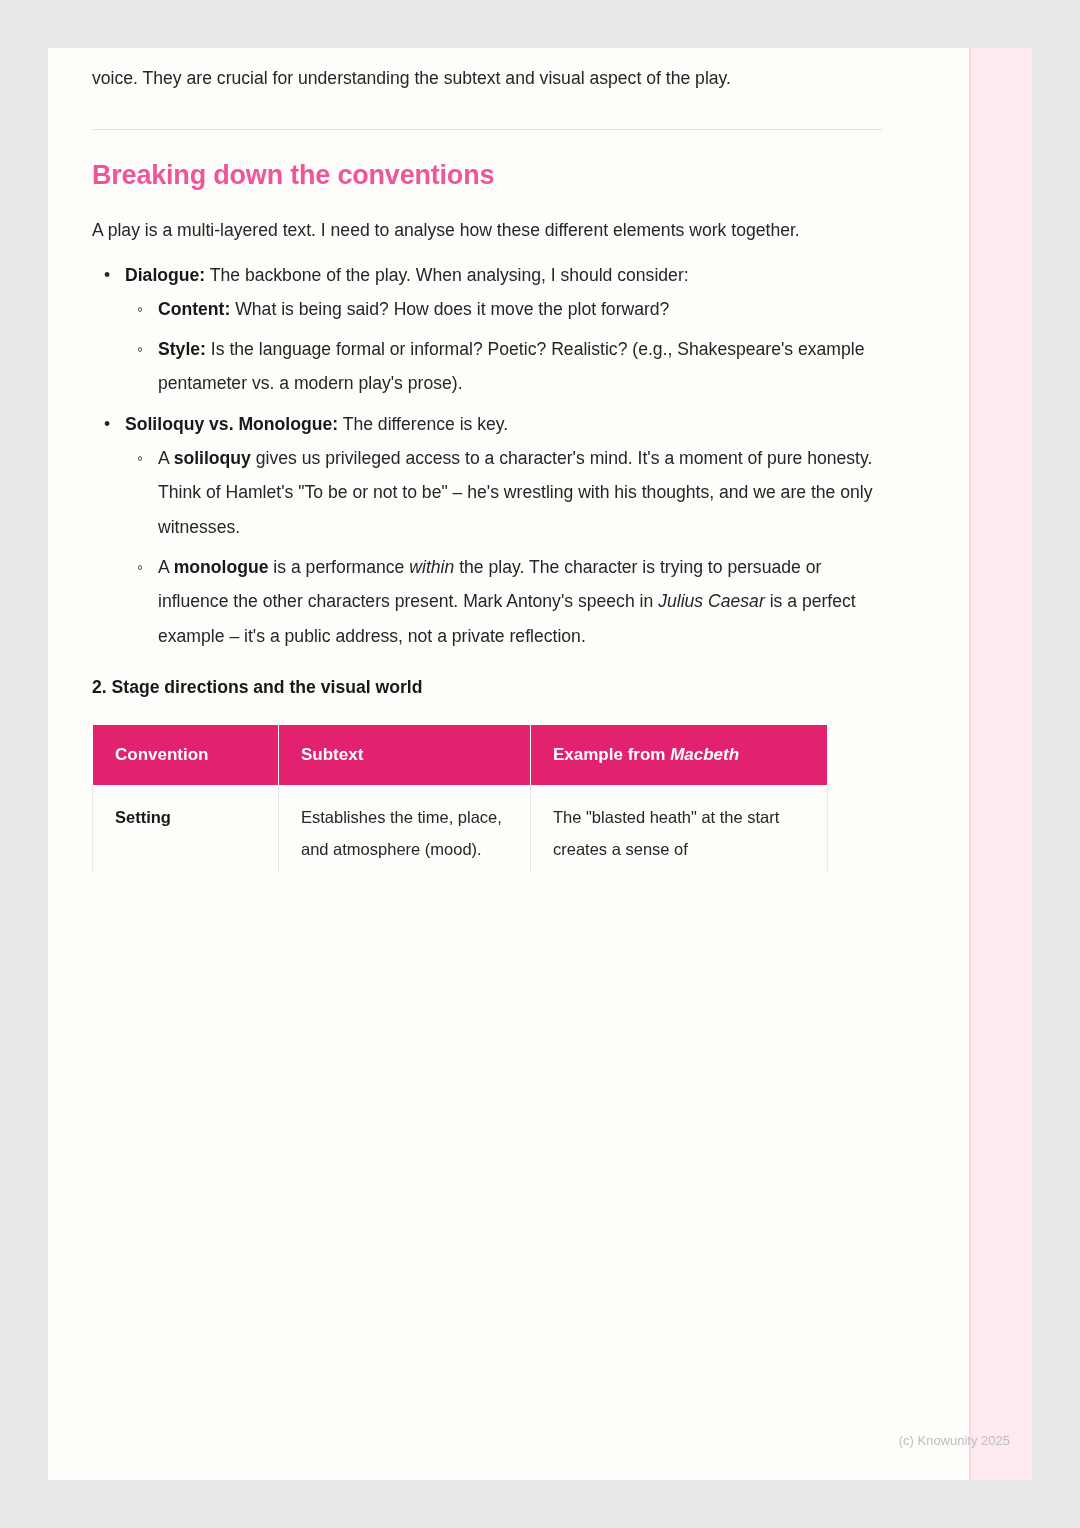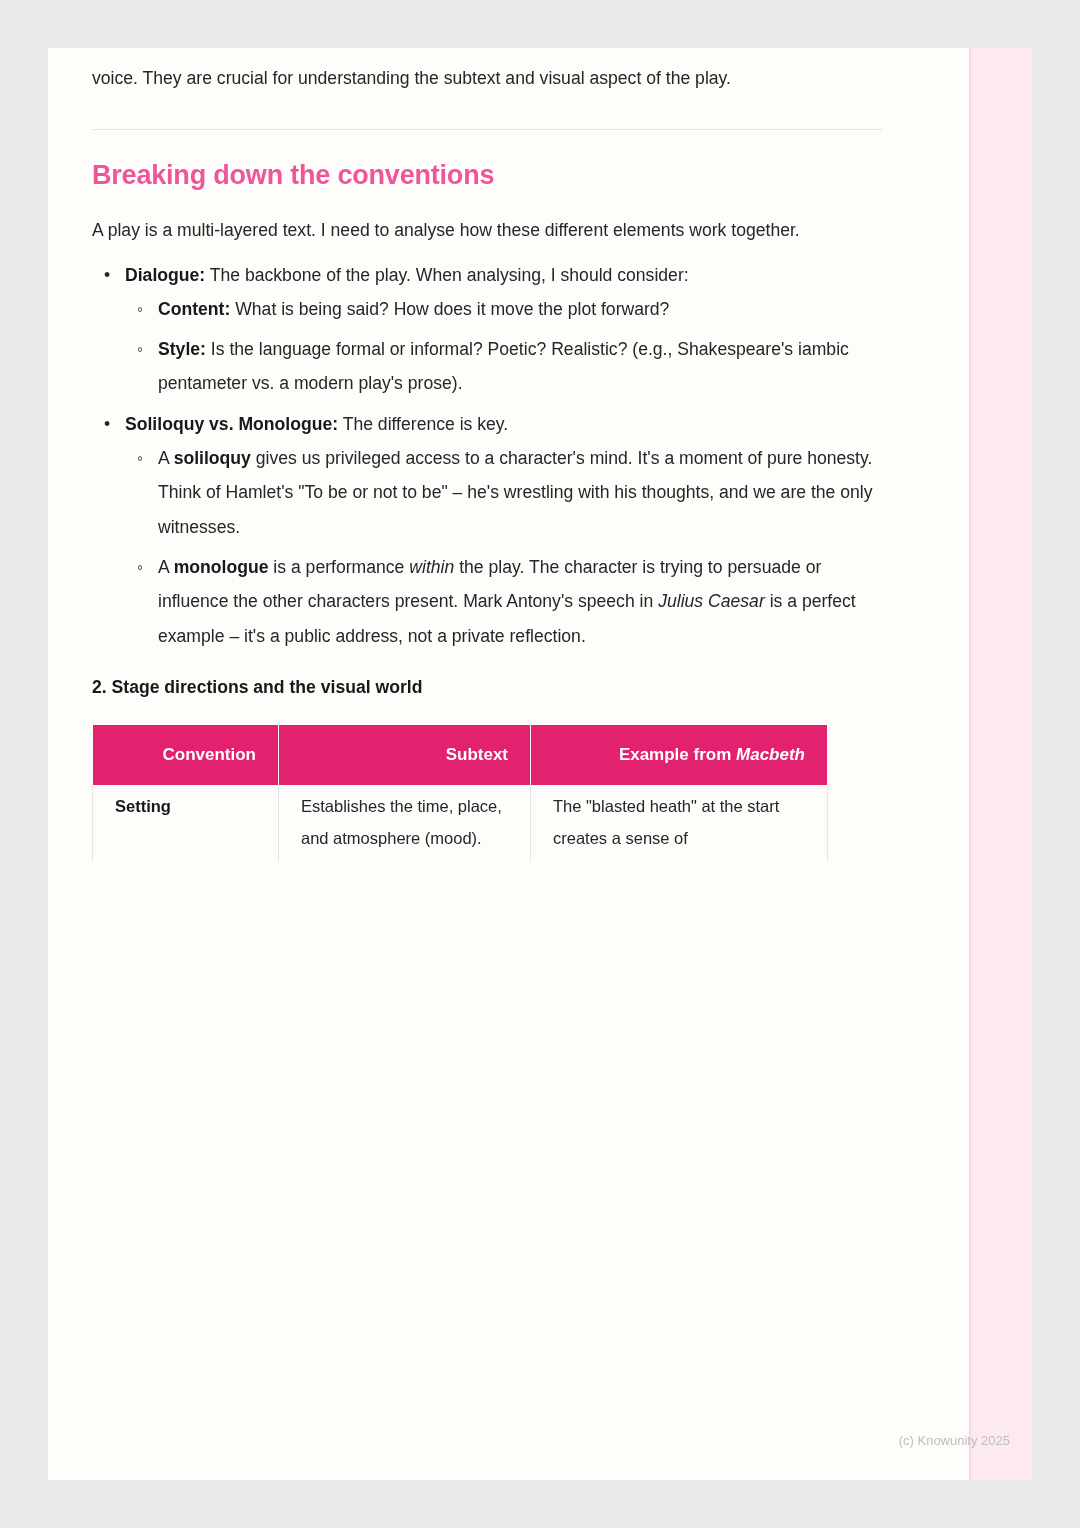--- a/index.html
+++ b/index.html
@@ -112,30 +112,30 @@
     border-collapse: collapse;
     width: 735px;
     margin-top: 26px;
     table-layout: fixed;
   }
   table.conv th {
     background: #e2216f;
     color: #ffffff;
     font-size: 17px;
     font-weight: bold;
-    text-align: right;
+    text-align: left;
     padding: 20px 22px;
     border: 1px solid #fffdfa;
     border-bottom: none;
   }
   table.conv td {
     font-size: 16.5px;
     line-height: 1.95;
     color: #23262b;
-    padding: 5px 22px 8px 22px;
+    padding: 16px 22px 8px 22px;
     border-left: 1px solid #e7e7e7;
     border-right: 1px solid #e7e7e7;
     vertical-align: top;
   }
   table.conv col.c1 { width: 186px; }
   table.conv col.c2 { width: 252px; }
   table.conv col.c3 { width: 297px; }
   .watermark {
     position: absolute;
     right: 22px;
@@ -167,21 +167,21 @@
       <li>
         <b>Dialogue:</b>
         <span>The backbone of the play. When analysing, I should consider:</span>
         <ul class="sub">
           <li>
             <b>Content:</b>
             <span>What is being said? How does it move the plot forward?</span>
           </li>
           <li>
             <b>Style:</b>
-            <span>Is the language formal or informal? Poetic? Realistic? (e.g., Shakespeare's iambic pentameter vs. a modern play's prose).</span>
+            <span>Is the language formal or informal? Poetic? Realistic? (e.g., Shakespeare's example pentameter vs. a modern play's prose).</span>
           </li>
         </ul>
       </li>
 
       <li>
         <b>Soliloquy vs. Monologue:</b>
         <span>The difference is key.</span>
         <ul class="sub">
           <li>
             <span>A </span><b>soliloquy</b><span> gives us privileged access to a character's mind. It's a moment of pure honesty. Think of Hamlet's "To be or not to be" – he's wrestling with his thoughts, and we are the only witnesses.</span>

